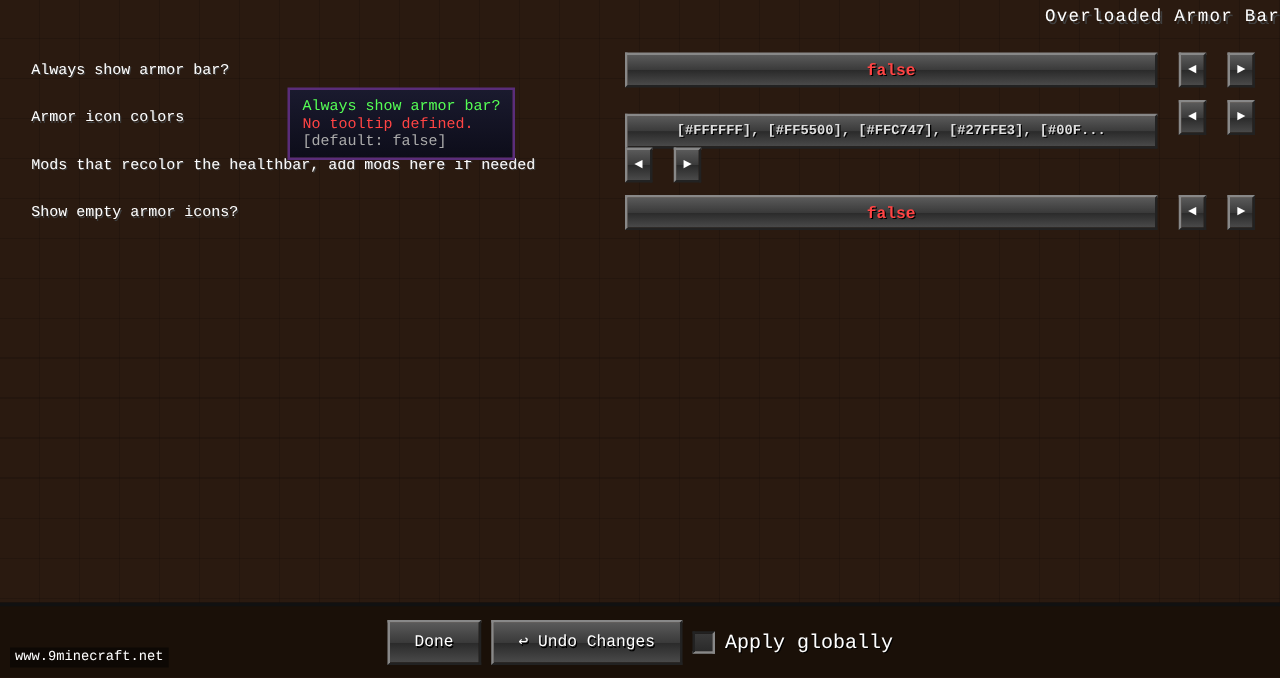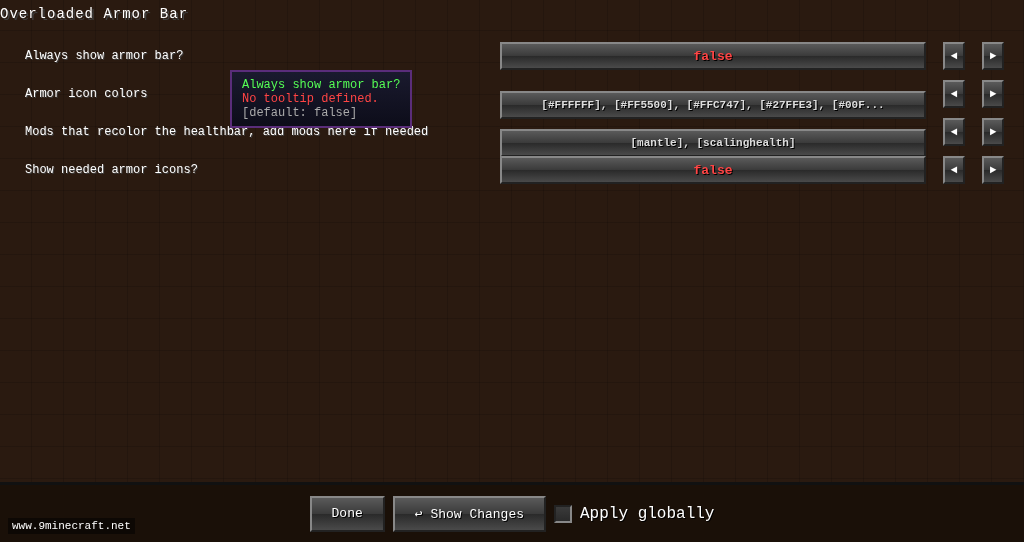--- a/index.html
+++ b/index.html
@@ -37,21 +37,21 @@
 
     
     .title-bar {
       position: absolute;
       top: 0;
       left: 0;
       right: 0;
       height: 28px;
       display: flex;
       align-items: center;
-      justify-content: flex-start;
+      justify-content: flex-end;
     }
 
     .title-text {
       color: #ffffff;
       font-size: 14px;
       font-family: 'Courier New', monospace;
       text-shadow: 2px 2px 0px #3f3f3f;
       letter-spacing: 1px;
     }
 
@@ -267,39 +267,38 @@
     <div class="setting-control">
       <button class="value-button text-value">[#FFFFFF], [#FF5500], [#FFC747], [#27FFE3], [#00F...</button>
       <button class="arrow-btn">◄</button>
       <button class="arrow-btn">►</button>
     </div>
   </div>
 
   <div class="setting-row">
     <span class="setting-label">Mods that recolor the healthbar, add mods here if needed</span>
     <div class="setting-control">
-      <button class="value-button text-value">[mantle], [scalinghealth]</button>
       <button class="arrow-btn">◄</button>
       <button class="arrow-btn">►</button>
     </div>
   </div>
 
   <div class="setting-row">
-    <span class="setting-label">Show needed armor icons?</span>
+    <span class="setting-label">Show empty armor icons?</span>
     <div class="setting-control">
       <button class="value-button">false</button>
       <button class="arrow-btn">◄</button>
       <button class="arrow-btn">►</button>
     </div>
   </div>
 
 </div>
 
 <div class="bottom-bar">
   <button class="bottom-btn">Done</button>
-  <button class="bottom-btn">↩ Show Changes</button>
+  <button class="bottom-btn">↩ Undo Changes</button>
   <div class="apply-globally-container">
     <div class="checkbox-btn"></div>
     <span class="apply-label">Apply globally</span>
   </div>
 </div>
 
 <div class="watermark">www.9minecraft.net</div>
 
 </body></html>

